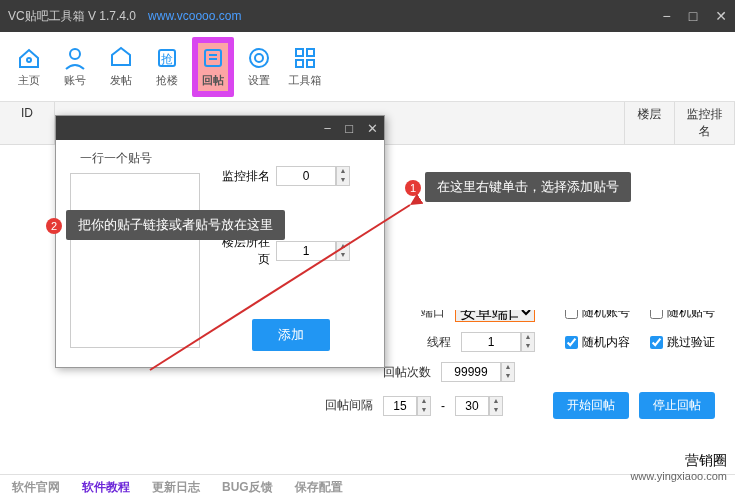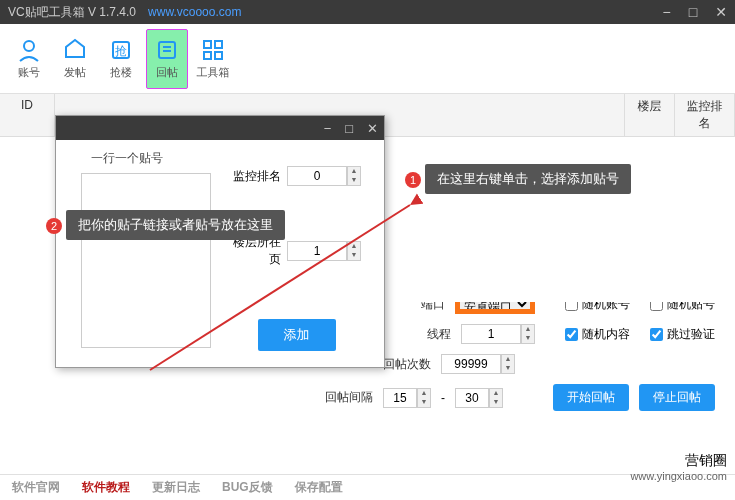--- a/index.html
+++ b/index.html
@@ -1,26 +1,26 @@
 <!DOCTYPE html>
 <html><head>
 <meta charset="utf-8">
 <style>
 * { box-sizing: border-box; margin: 0; padding: 0; font-family: "Microsoft YaHei", sans-serif; }
 body { width: 735px; height: 500px; background: #fff; position: relative; overflow: hidden; font-size: 12px; }
 
-.titlebar { height: 24px; background: #3a3a3a; display: flex; align-items: center; padding: 0 8px; color: #aaa; }
+.titlebar { height: 32px; background: #3a3a3a; display: flex; align-items: center; padding: 0 8px; color: #aaa; }
 .titlebar .title { color: #ccc; font-size: 12px; }
 .titlebar .url { margin-left: 12px; color: #4a9eff; font-size: 12px; }
 .titlebar .win-controls { margin-left: auto; display: flex; gap: 18px; font-size: 14px; color: #ccc; }
 .titlebar .win-controls span { cursor: pointer; }
 
 .toolbar { height: 70px; display: flex; align-items: center; padding: 4px 8px; gap: 4px; border-bottom: 1px solid #e0e0e0; }
 .tool-item { display: flex; flex-direction: column; align-items: center; justify-content: center; width: 42px; height: 60px; cursor: pointer; gap: 2px; }
-.tool-item.active { background: #86efac; border: 1px solid #d946ef; border-radius: 2px; }
+.tool-item.active { background: #fca5a5; border: 6px solid #d946ef; border-radius: 2px; font-weight: bold; }
 .tool-item svg { width: 26px; height: 26px; stroke: #2196f3; fill: none; stroke-width: 2; }
 .tool-item .label { font-size: 11px; color: #555; }
 
 .content { position: relative; height: 380px; }
 
 .table-area { height: 190px; border-bottom: 1px solid #ccc; position: relative; }
 .table-header { display: flex; background: #f4f4f4; border-bottom: 1px solid #ddd; }
 .th { padding: 4px 8px; font-size: 12px; color: #333; border-right: 1px solid #ddd; text-align: center; }
 .th-id { width: 55px; }
 .th-filler { flex: 1; }
@@ -31,71 +31,78 @@
 .th-monitor { width: 60px; }
 .table-body { height: 165px; background: #fff; position: relative; }
 
 .tooltip { position: absolute; background: #555; color: #fff; padding: 6px 12px; font-size: 13px; border-radius: 2px; display: flex; align-items: center; gap: 8px; }
 .num-outer { position: absolute; background: #e53935; color: #fff; width: 16px; height: 16px; border-radius: 50%; display: inline-flex; align-items: center; justify-content: center; font-size: 11px; }
 
 .bottom-panel { padding: 10px 20px; }
 .row { display: flex; align-items: center; gap: 10px; margin-bottom: 10px; justify-content: flex-end; }
 .row .lbl { font-size: 12px; color: #333; }
 .row input[type="text"] { width: 60px; height: 20px; border: 1px solid #ccc; text-align: center; font-size: 12px; padding: 1px; }
-.row select { width: 80px; height: 20px; border: 5px solid #f97316; font-size: 12px; }
+.row select { width: 80px; height: 20px; border: 1px solid #f97316; font-size: 16px; }
 .chk-group { display: flex; gap: 20px; margin-left: 20px; }
 .chk { display: flex; align-items: center; gap: 4px; font-size: 12px; }
 .chk input { accent-color: #2196f3; }
 .spinner { display: flex; }
 .spinner input { width: 50px; }
 .spin-btns { display: flex; flex-direction: column; width: 14px; border: 1px solid #ccc; }
 .spin-btns span { height: 9px; font-size: 7px; text-align: center; line-height: 8px; color: #666; cursor: pointer; background: #f0f0f0; }
 .btn { padding: 5px 14px; border: none; border-radius: 3px; color: #fff; font-size: 12px; cursor: pointer; }
 .btn-primary { background: #2196f3; }
 .btn-danger { background: #2196f3; }
 
 .dialog { position: absolute; top: 115px; left: 55px; width: 330px; background: #fff; border: 1px solid #999; box-shadow: 2px 2px 8px rgba(0,0,0,.3); z-index: 10; }
 .dialog-titlebar { height: 24px; background: #3a3a3a; display: flex; align-items: center; justify-content: flex-end; padding: 0 6px; gap: 14px; color: #ccc; font-size: 13px; }
 .dialog-titlebar span { cursor: pointer; }
-.dialog-body { padding: 10px 14px 16px; display: flex; gap: 12px; margin-left: 11px; }
+.dialog-body { padding: 10px 14px 16px; display: flex; gap: 12px; }
 .dialog-left { width: 130px; }
 .dialog-left .hdr { font-size: 12px; color: #444; margin-bottom: 6px; margin-left: 10px; }
 .dialog-left textarea { width: 100%; height: 175px; border: 1px solid #ccc; resize: none; font-size: 12px; padding: 4px; }
 .dialog-right { flex: 1; display: flex; flex-direction: column; gap: 10px; padding-top: 16px; }
 .field { display: flex; align-items: center; gap: 6px; }
 .field .flbl { width: 58px; font-size: 12px; text-align: right; }
 .field .finput { display: flex; }
 .field input { width: 60px; height: 20px; border: 1px solid #ccc; text-align: center; font-size: 12px; }
 .dialog-right .add-btn { margin-top: auto; align-self: center; background: #2196f3; color: #fff; border: none; padding: 7px 26px; font-size: 13px; cursor: pointer; border-radius: 2px; }
 
 .arrow-line { position: absolute; z-index: 20; pointer-events: none; }
 
 .footer { position: absolute; bottom: 0; left: 0; right: 0; height: 26px; display: flex; align-items: center; padding: 0 12px; gap: 22px; font-size: 12px; border-top: 1px solid #e0e0e0; }
 .footer a { color: #999; text-decoration: none; font-weight: bold; }
-.footer a.active { color: #b91c1c; }
+.footer a.active { color: #6d28d9; }
 
 .watermark { position: absolute; bottom: 18px; right: 8px; font-size: 14px; color: #000; text-align: right; z-index: 30; }
 .watermark .wm2 { font-size: 11px; color: #666; }
 </style>
 </head>
 <body>
 
 <div class="titlebar">
   <span class="title">VC贴吧工具箱 V 1.7.4.0</span>
   <span class="url">www.vcoooo.com</span>
   <div class="win-controls">
     <span>−</span>
     <span>□</span>
     <span>✕</span>
   </div>
 </div>
 
 <div class="toolbar">
   <div class="tool-item">
     <svg>
+        <path d="M4 13 L13 5 L22 13 L22 22 L4 22 Z"></path>
+        <circle cx="13" cy="15" r="2"></circle>
+      </svg>
+    <span class="label">主页</span>
+  </div>
+  <div class="tool-item">
+    <svg>
         <circle cx="13" cy="9" r="5"></circle>
         <path d="M4 24 Q13 16 22 24"></path>
       </svg>
     <span class="label">账号</span>
   </div>
   <div class="tool-item">
     <svg>
         <path d="M4 20 L4 10 L13 3 L22 10 L22 20 Z"></path>
       </svg>
     <span class="label">发帖</span>
@@ -107,20 +114,27 @@
       </svg>
     <span class="label">抢楼</span>
   </div>
   <div class="tool-item active">
     <svg>
         <rect x="5" y="5" width="16" height="16" rx="2"></rect>
         <line x1="9" y1="10" x2="17" y2="10"></line>
         <line x1="9" y1="14" x2="17" y2="14"></line>
       </svg>
     <span class="label">回帖</span>
+  </div>
+  <div class="tool-item">
+    <svg>
+        <circle cx="13" cy="13" r="4"></circle>
+        <circle cx="13" cy="13" r="9"></circle>
+      </svg>
+    <span class="label">设置</span>
   </div>
   <div class="tool-item">
     <svg>
         <rect x="4" y="4" width="7" height="7"></rect>
         <rect x="15" y="4" width="7" height="7"></rect>
         <rect x="4" y="15" width="7" height="7"></rect>
         <rect x="15" y="15" width="7" height="7"></rect>
       </svg>
     <span class="label">工具箱</span>
   </div>

